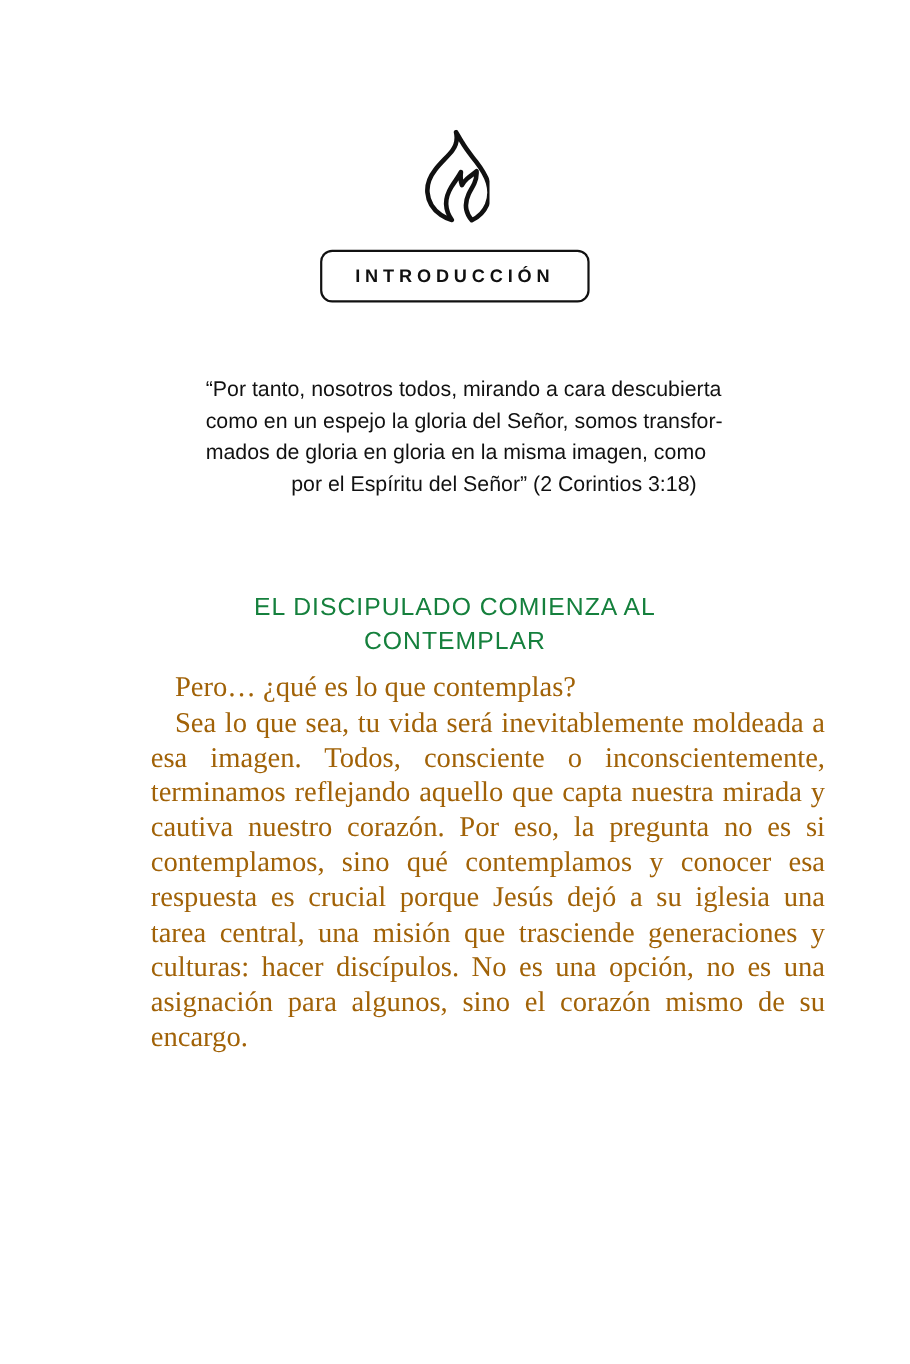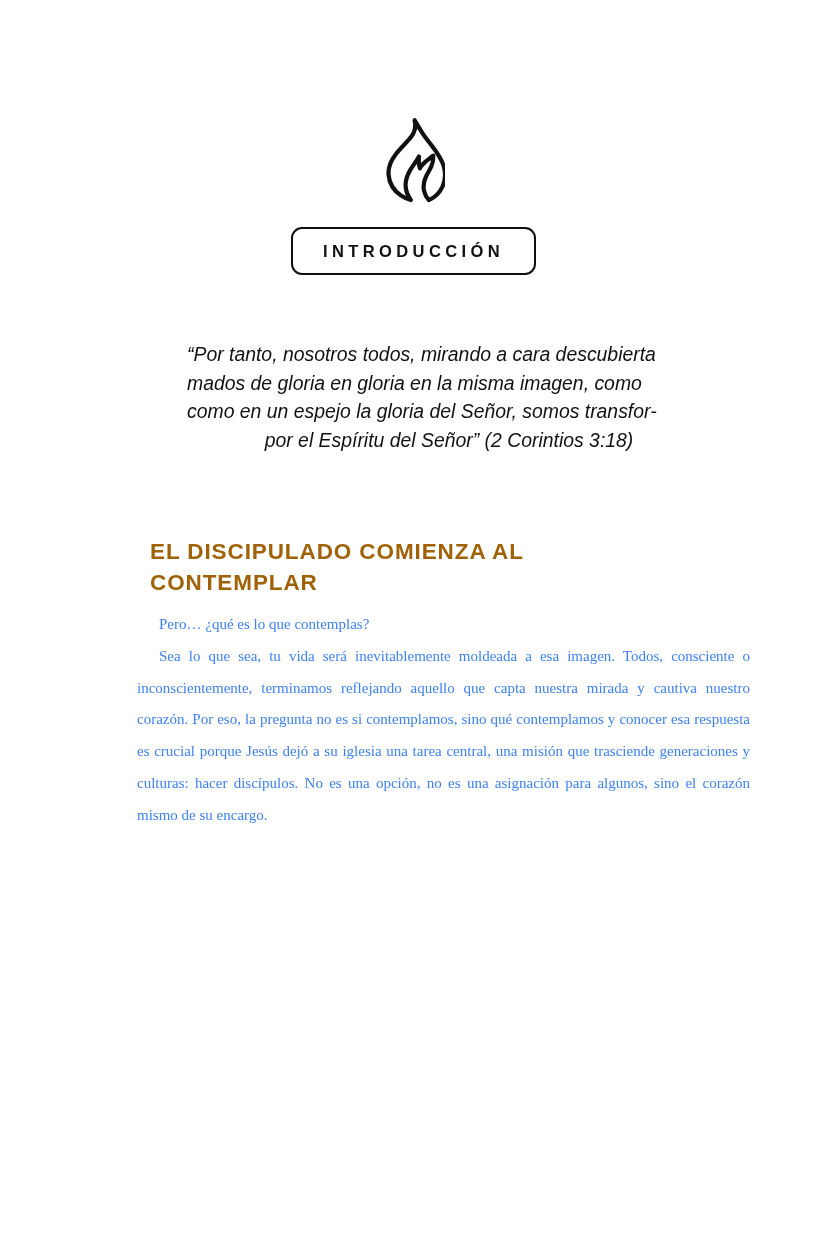--- a/index.html
+++ b/index.html
@@ -60,51 +60,51 @@
     top: 340px;
     width: 524px;
     font-family: "Liberation Sans", sans-serif;
     font-size: 19.4px;
     line-height: 28.6px;
     color: #111111;
     text-align: justify;
     text-justify: inter-word;
     -webkit-hyphens: none;
     hyphens: none;
-    font-style: italic;
   }
   .quote .lastline {
     text-align: center;
   }
 
   
   .section-heading {
     position: absolute;
     left: 150px;
     top: 517px;
     width: 527px;
+    text-align: center;
     font-family: "Liberation Sans", sans-serif;
-    font-weight: 700;
+    font-weight: 400;
     font-size: 22.5px;
     letter-spacing: 0.9px;
     line-height: 31px;
-    color: #a16207;
+    color: #15803d;
     text-transform: uppercase;
   }
 
   
   .body-col {
     position: absolute;
     left: 137px;
     top: 609px;
     width: 613px;
     font-family: "Liberation Serif", serif;
-    font-size: 15px;
+    font-size: 26px;
     line-height: 31.8px;
-    color: #3b82f6;
+    color: #a16207;
   }
   .body-col p {
     margin: 0;
     text-align: justify;
     text-justify: inter-word;
     text-indent: 22px;
     -webkit-hyphens: manual;
     hyphens: manual;
   }
 
@@ -161,22 +161,22 @@
       </svg>
     </span>
   </div>
 
   <div class="badge-wrap">
     <div class="badge">INTRODUCCIÓN</div>
   </div>
 
   <div class="quote">
     <div>“Por tanto, nosotros todos, mirando a cara descubierta</div>
+    <div>como en un espejo la gloria del Señor, somos transfor-</div>
     <div>mados de gloria en gloria en la misma imagen, como</div>
-    <div>como en un espejo la gloria del Señor, somos transfor-</div>
     <div class="lastline">por el Espíritu del Señor” (2 Corintios 3:18)</div>
   </div>
 
   <h2 class="section-heading">EL DISCIPULADO COMIENZA AL CONTEMPLAR</h2>
 
   <div class="body-col">
     <p>Pero… ¿qué es lo que contemplas?</p>
     <p>Sea lo que sea, tu vida será inevitablemente moldeada a esa imagen. Todos, consciente o inconscientemente, termina­mos reflejando aquello que capta nuestra mirada y cautiva nuestro corazón. Por eso, la pregunta no es si contempla­mos, sino qué contemplamos y conocer esa respuesta es crucial porque Jesús dejó a su iglesia una tarea central, una misión que trasciende generaciones y culturas: hacer discí­pulos. No es una opción, no es una asignación para algunos, sino el corazón mismo de su encargo.</p>
   </div>
 

